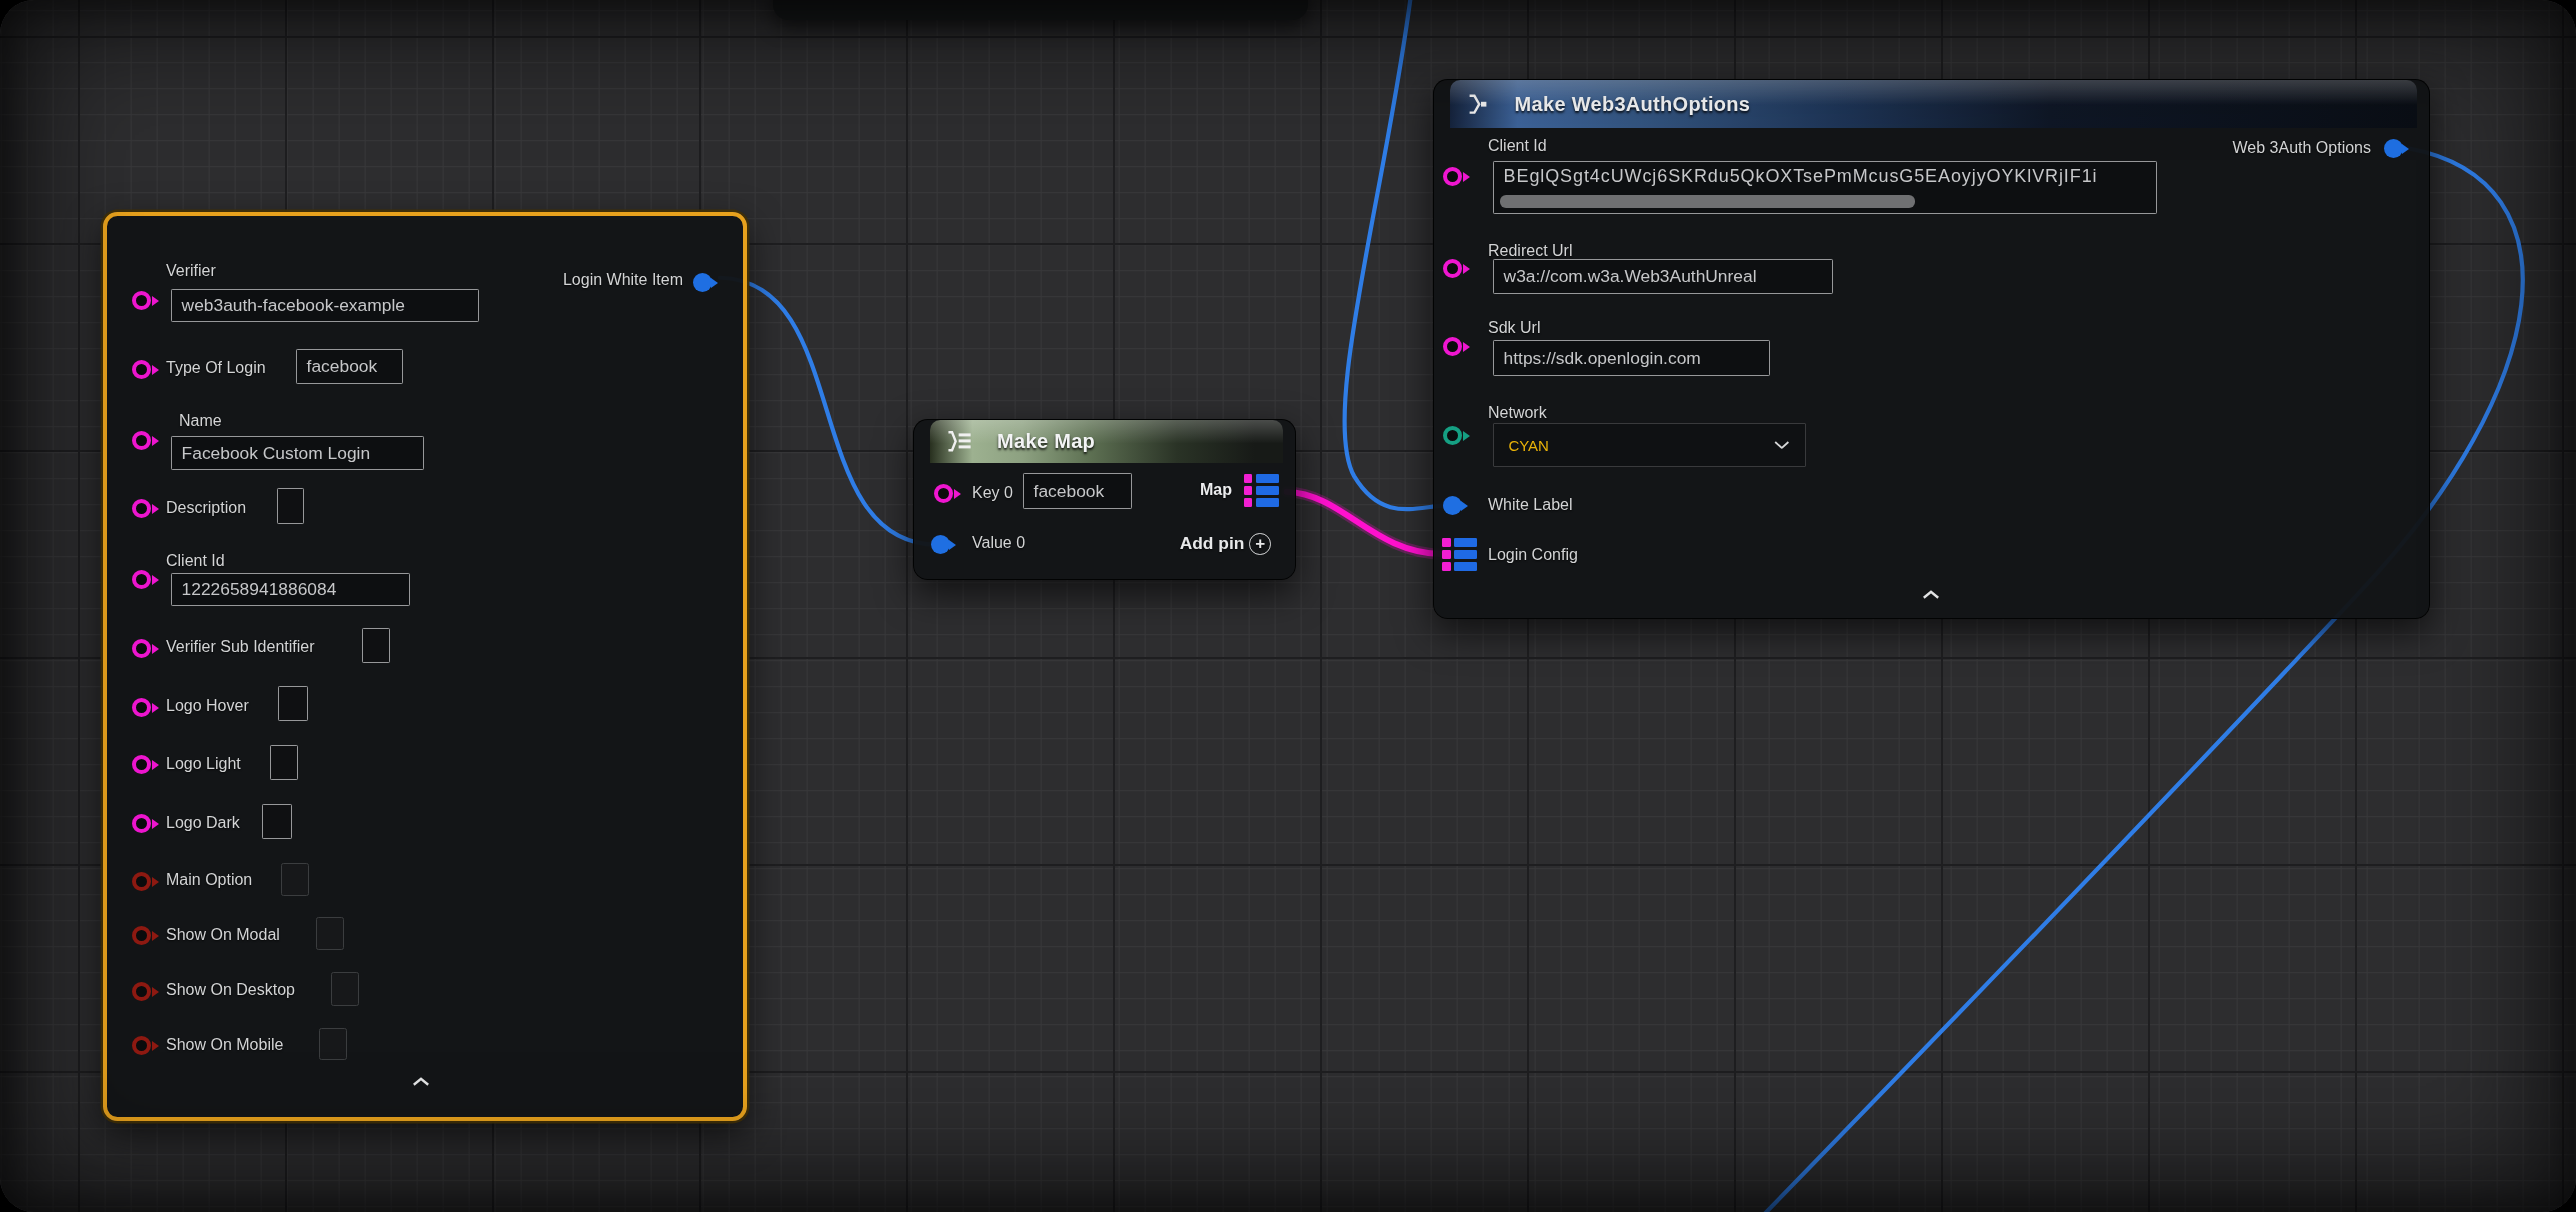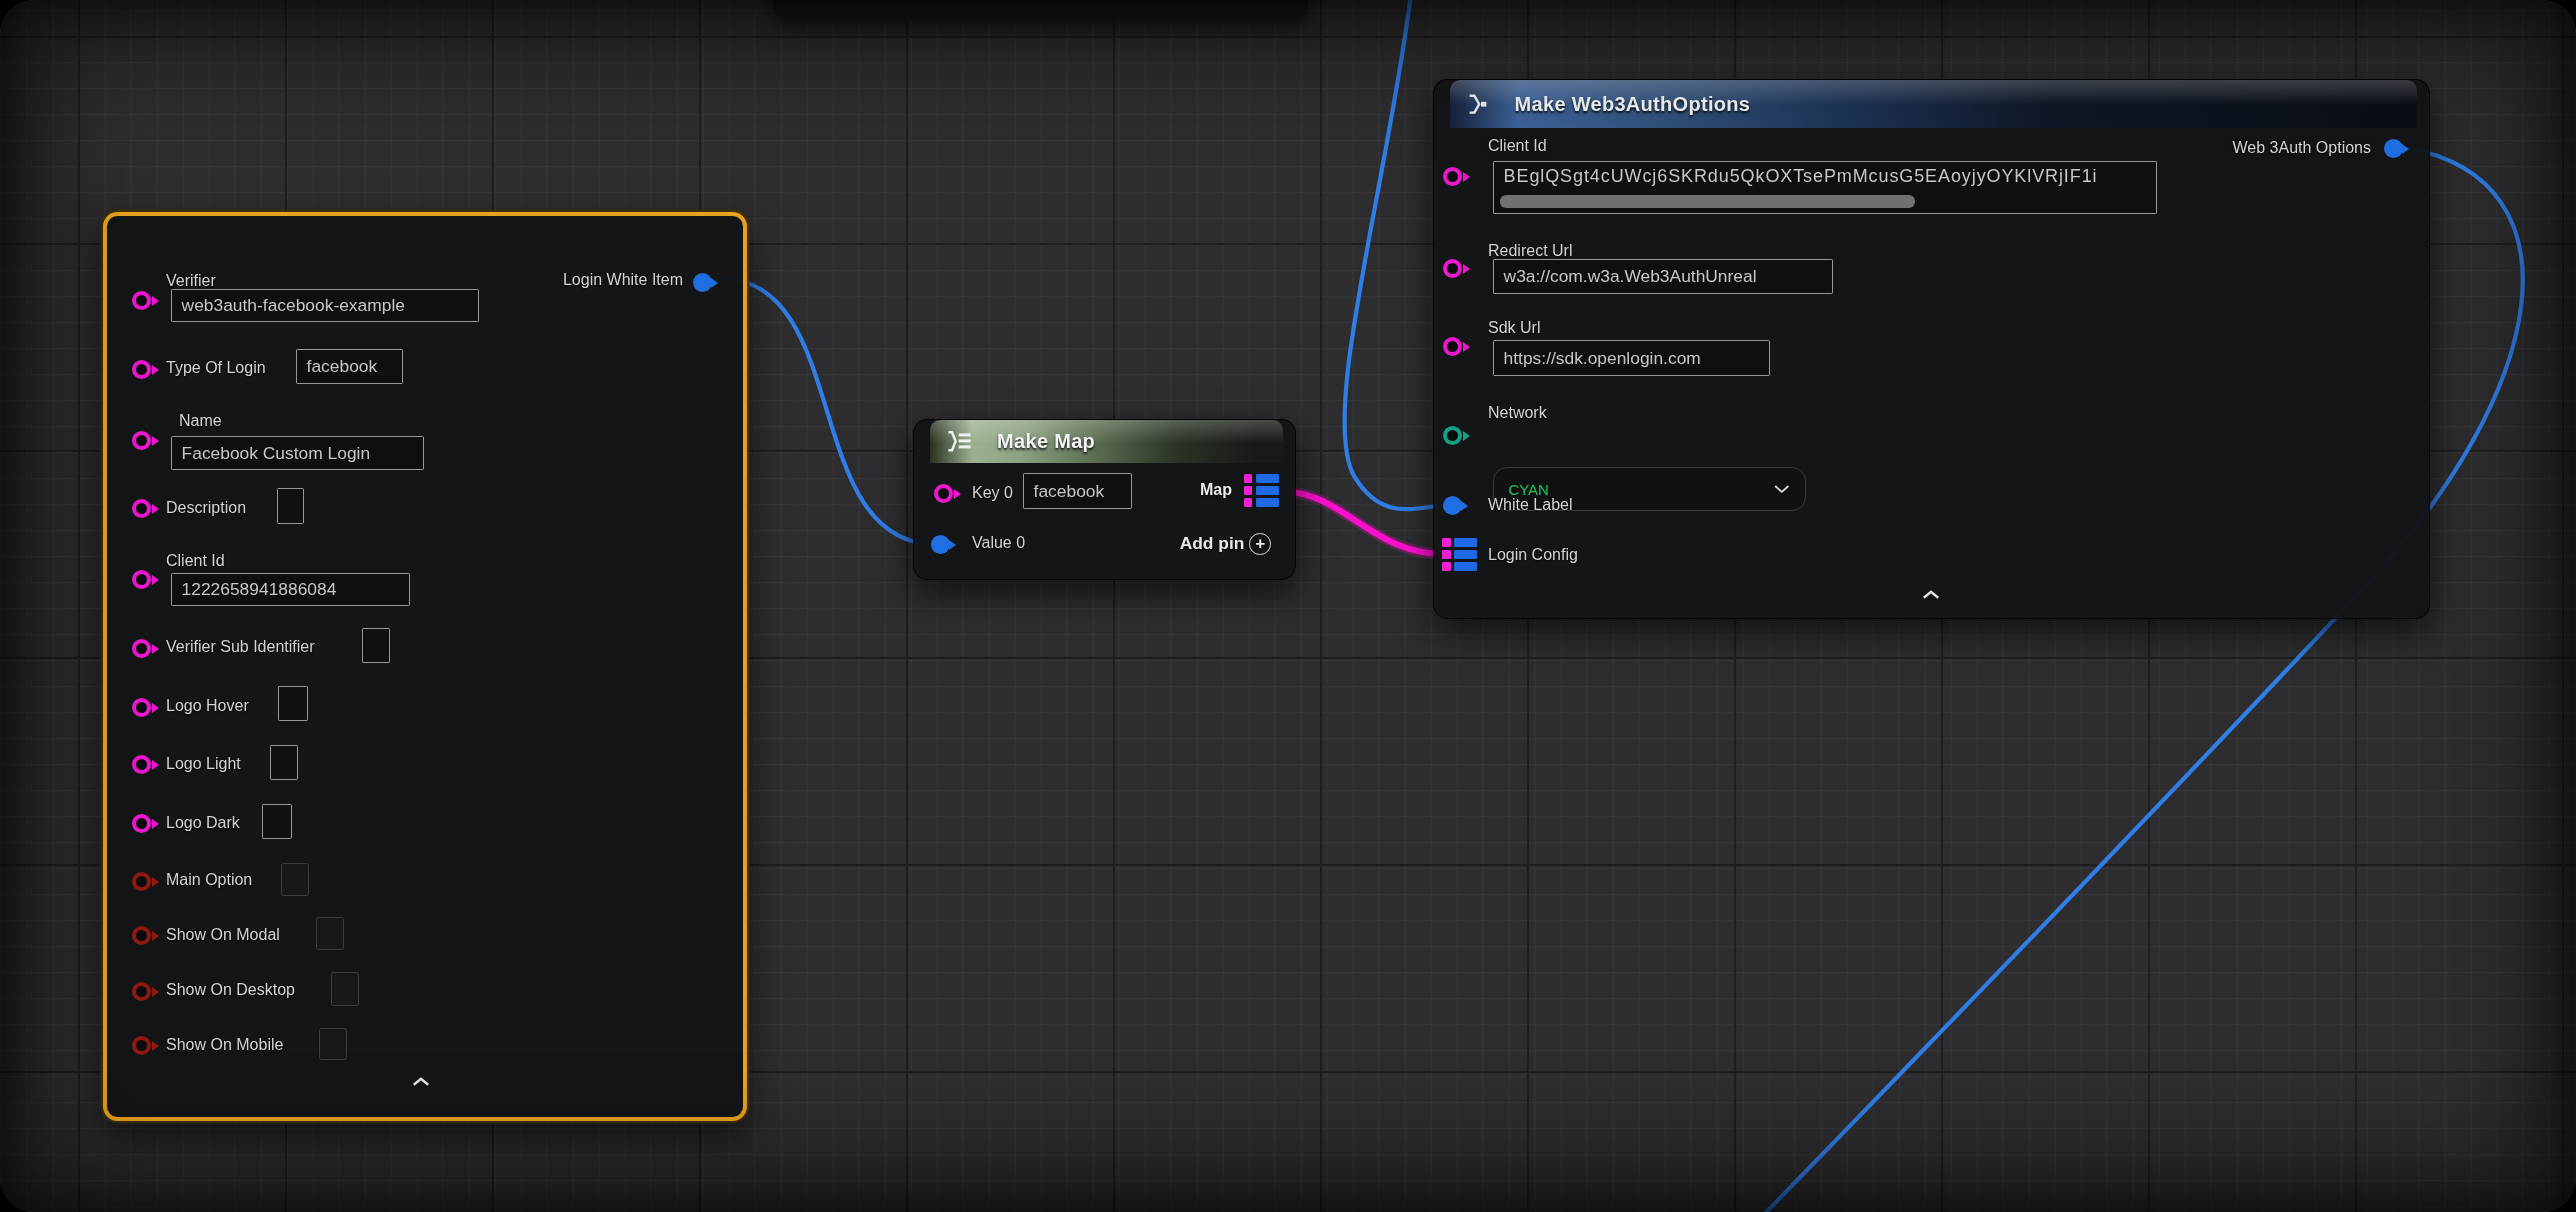--- a/index.html
+++ b/index.html
@@ -42,22 +42,22 @@
   .gridpin{position:absolute;display:grid;grid-template-columns:8.4px 23px;grid-auto-rows:9px;gap:3px 3.6px;}
   .gridpin .gp-k{background:#f11fd2;border-radius:1.2px;}
   .gridpin .gp-v{background:#1f6ae4;border-radius:1.2px;}
 
   .tbox{position:absolute;border:1.8px solid #97989a;background:rgba(10,11,12,0.55);border-radius:1.2px;
     color:#c6c7c9;font-size:17.4px;white-space:nowrap;overflow:hidden;display:flex;align-items:center;
     padding:0 9.6px;box-sizing:border-box;}
   .sbox{position:absolute;border:1.8px solid #97989a;background:rgba(10,11,12,0.4);border-radius:1.2px;box-sizing:border-box;}
   .cbox{position:absolute;border:1.8px solid #3b3d3f;background:#17181a;border-radius:2.4px;box-sizing:border-box;}
   .scrollbar{position:absolute;background:#6f7072;border-radius:6px;}
-  .dropdown{position:absolute;background:#0f1113;border:1.2px solid #393a3c;border-radius:14px;
-    display:flex;align-items:center;padding:0 14.4px;box-sizing:border-box;color:#22c55e;font-size:15px;margin-top:44px;}
+  .dropdown{position:absolute;background:#0f1113;border:1.2px solid #393a3c;border-radius:1px;
+    display:flex;align-items:center;padding:0 14.4px;box-sizing:border-box;color:#eab308;font-size:15px;}
   .dropdown svg{position:absolute;right:15.6px;top:50%;transform:translateY(-50%);}
   .collapse{position:absolute;display:inline-flex;}
   .addpin{position:absolute;display:flex;align-items:center;gap:5px;color:#e7e8e9;font-weight:bold;font-size:17.4px;
     text-shadow:0 1.2px 1.8px rgba(0,0,0,0.7);}
   .plus-circle{width:21.6px;height:21.6px;border:1.8px solid #d9dadb;border-radius:50%;box-sizing:border-box;
     display:flex;align-items:center;justify-content:center;font-size:17px;font-weight:bold;color:#e7e8e9;line-height:1;}
   .stub{position:absolute;background:#17191b;border-radius:0 0 15.6px 15.6px;box-shadow:0 8.4px 18px rgba(0,0,0,0.5);}
 </style>
 </head>
 <body>
@@ -72,21 +72,21 @@
     <path d="M 4007 247 C 4290 300, 4250 640, 3920 990 C 3640 1290, 3235 1710, 2895 2060" fill="none" stroke="#2f7de6" stroke-width="7" stroke-linecap="round"></path>
   </svg>
 
   <div class="stub" style="left:773px;top:-15.6px;width:535px;height:36px;"></div>
 
   <div class="node selected" style="left:103px;top:212px;width:636px;height:901px;">
 
     <span class="lbl" style="right:60px;top:55px;">Login White Item</span>
     <span class="pin filled" style="--c:#1f6fe2;left:586px;top:57px;"></span>
 
-    <span class="lbl" style="left:59px;top:56px;text-align:right;">Verifier</span>
+    <span class="lbl" style="left:59px;top:46px;text-align:right;">Verifier</span>
     <span class="pin open" style="--c:#ef16d0;left:25px;top:75px;"></span>
     <div class="tbox" style="left:64px;top:73px;width:308px;height:33px;">web3auth-facebook-example</div>
 
     <span class="pin open" style="--c:#ef16d0;left:25px;top:144px;"></span>
     <span class="lbl" style="left:59px;top:143px;">Type Of Login</span>
     <div class="tbox" style="left:189px;top:133px;width:107px;height:35px;">facebook</div>
 
     <span class="lbl" style="left:48px;top:196px;margin-left:24px;">Name</span>
     <span class="pin open" style="--c:#ef16d0;left:25px;top:215px;"></span>
     <div class="tbox" style="left:64px;top:220px;width:253px;height:34px;">Facebook Custom Login</div>

